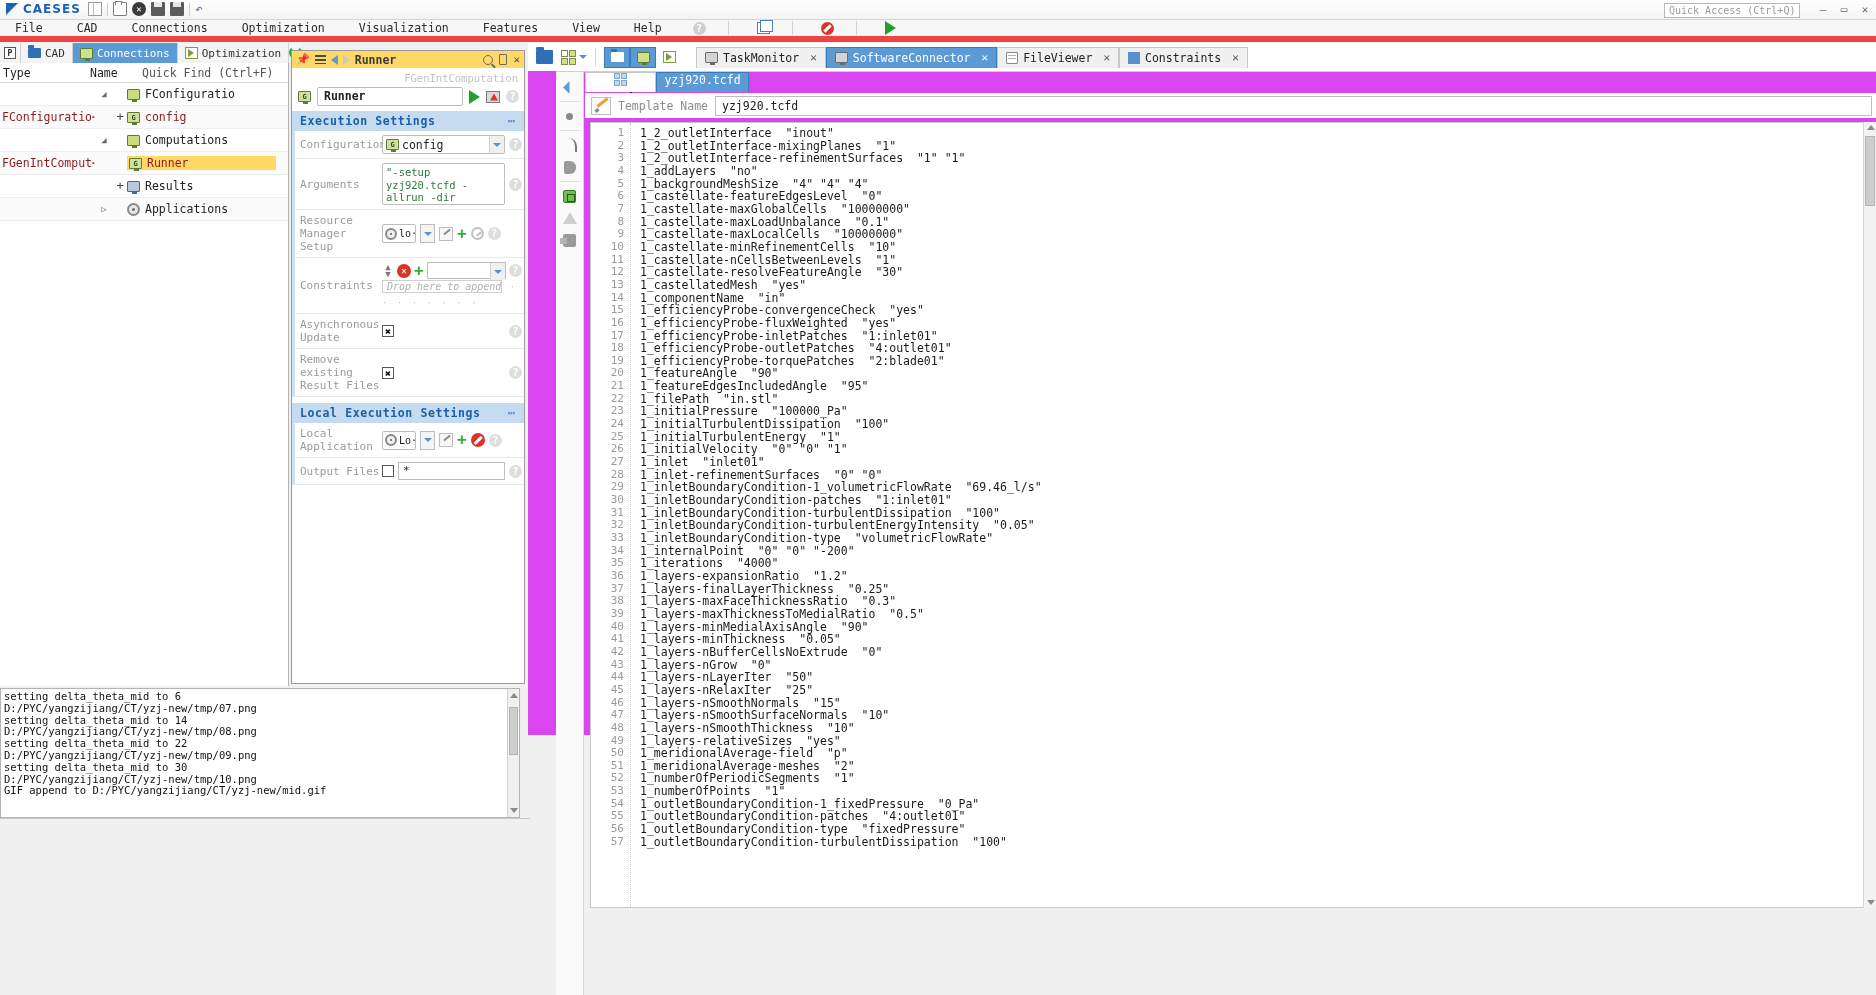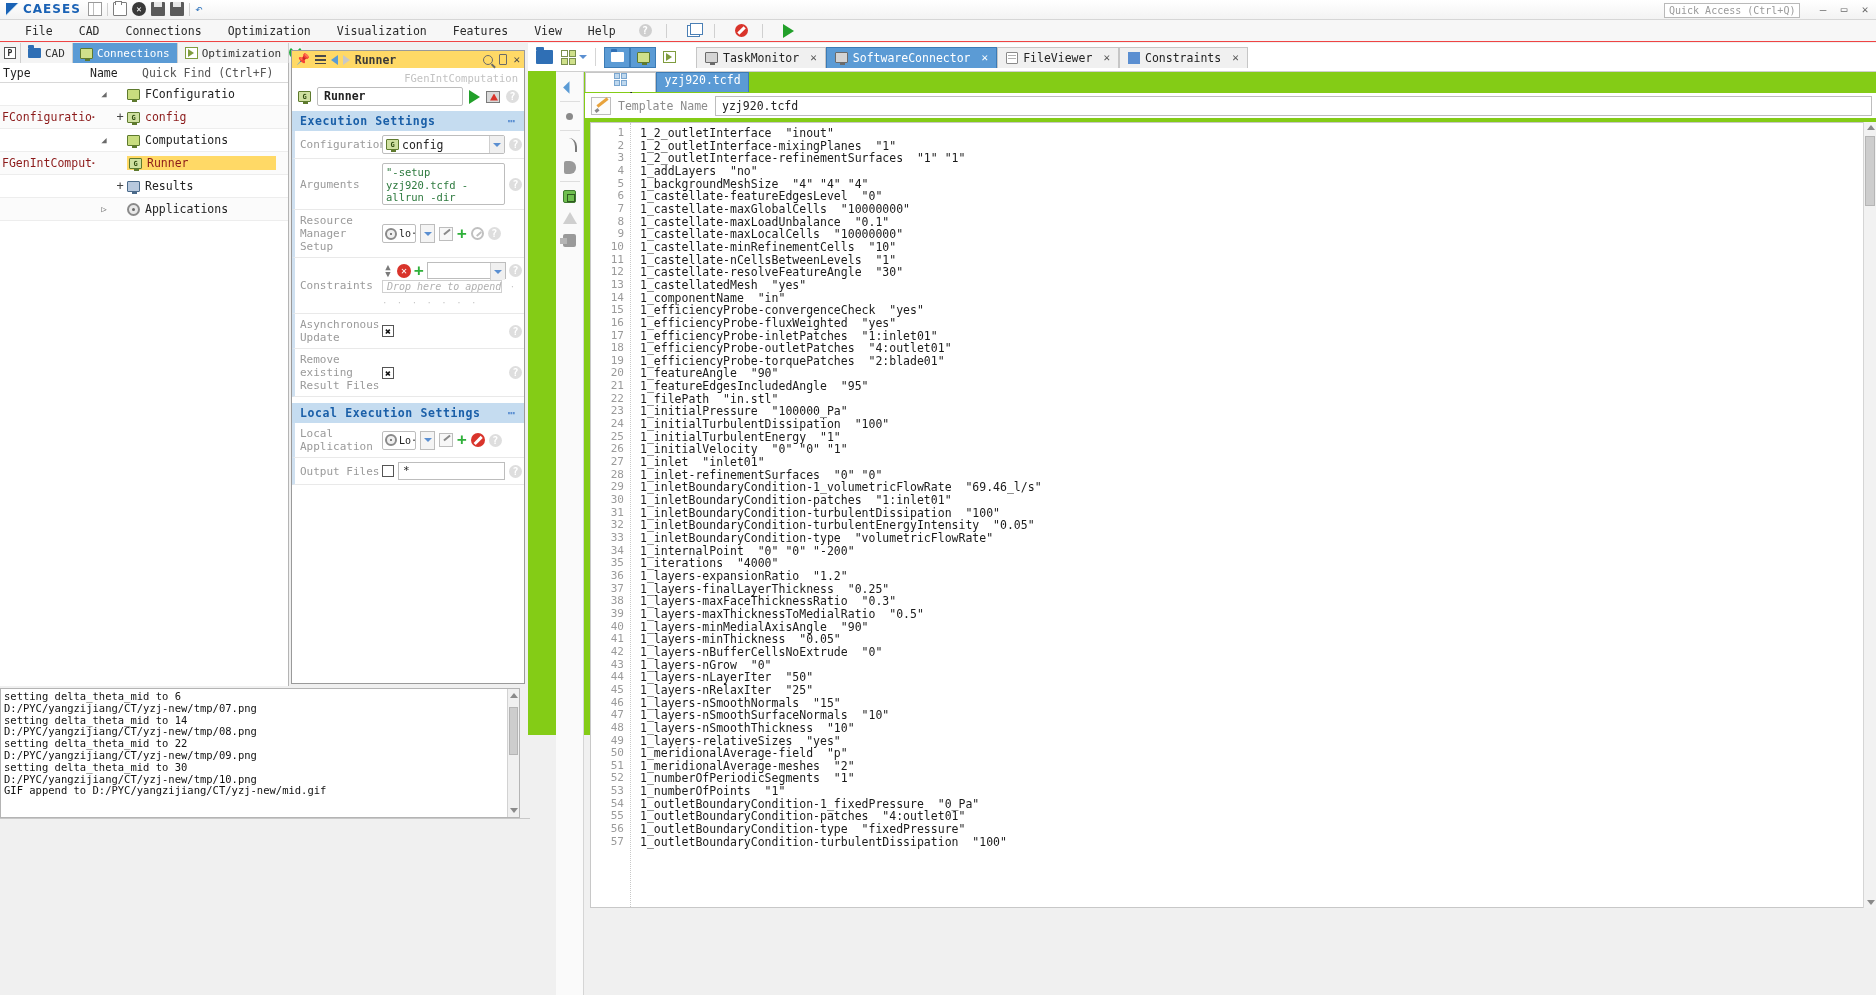--- a/index.html
+++ b/index.html
@@ -53,22 +53,22 @@
     width:136px; height:15px; background:#fff;
     border:1px solid #b9b9b9; font-size:10px; color:#9a9a9a;
     line-height:13px; padding-left:4px; white-space:nowrap; overflow:hidden;
   }
   .win-btns { position:absolute; right:4px; top:2px; display:flex; gap:7px; color:#6a6a6a; font-size:11px; }
   .win-btn { width:14px; text-align:center; line-height:15px; }
 
   
   .menubar {
     position:absolute; top:20px; left:0; width:1876px; height:22px;
-    background:#f7f7f7; border-bottom:1px solid #ef4444;
-    display:flex; align-items:center; padding-left:16px; gap:8px;
+    background:#f7f7f7; border-bottom:6px solid #ef4444;
+    display:flex; align-items:center; padding-left:6px; gap:16px;
   }
   .menu-item {
     font-family:"DejaVu Sans Mono","Liberation Mono",monospace;
     font-size:11.5px; color:#2b2b2b; padding:2px 9px; white-space:nowrap;
   }
   .mb-ic { margin-left:6px; display:inline-block; }
   .ic-help-gray { width:13px;height:13px;border-radius:50%;background:#cfcfcf;color:#fff;font-size:10px;text-align:center;line-height:13px;font-weight:bold;}
   .ic-copy2 { width:13px;height:12px;border:1px solid #4a7fb5;background:#fff;position:relative;}
   .ic-copy2:before{content:"";position:absolute;left:2px;top:-3px;width:11px;height:10px;border:1px solid #4a7fb5;background:#fff;}
   .ic-forbid { width:13px;height:13px;border-radius:50%;background:#d9342b;position:relative;}
@@ -224,21 +224,21 @@
   .console-sb .thumb { position:absolute; top:18px; left:1px; width:9px; height:48px; background:#cdcdcd; border:1px solid #b5b5b5;}
   .console-sb .arr { position:absolute; left:2px; width:0;height:0;border-left:4px solid transparent;border-right:4px solid transparent;}
   .console-sb .arr.up { top:4px; border-bottom:5px solid #8a8a8a;}
   .console-sb .arr.dn { bottom:4px; border-top:5px solid #8a8a8a;}
   .console-bottom {
     position:absolute; left:0; top:818px; width:530px; height:14px; background:#f0f0f0;
     border-top:1px solid #c8c8c8;
   }
 
   
-  .right-zone { position:absolute; left:528px; top:43px; width:1348px; height:692px; background:#84cc16; }
+  .right-zone { position:absolute; left:528px; top:43px; width:1348px; height:692px; background:#d946ef; }
   .rz-toolbar { display:flex; align-items:center; height:28px; padding-left:8px; gap:8px; background:#fff; }
   .ic-folder-big { width:17px;height:14px;background:#2f6fb5;border-radius:1px;position:relative;flex:none;}
   .ic-folder-big:before{content:"";position:absolute;left:0;top:-3px;width:8px;height:3px;background:#2f6fb5;border-radius:1px 1px 0 0;}
   .layout-btn { display:flex; align-items:center; gap:3px; }
   .ic-grid4 { width:15px;height:15px;display:grid;grid-template:1fr 1fr/1fr 1fr;gap:1px;flex:none;}
   .ic-grid4 i { background:#cfe08a; border:1px solid #7a8f4e; }
   .ic-grid4 i:nth-child(1){ background:#ffffff; }
   .tb-div { width:1px;height:18px;background:#d5d5d5; }
   .view-icons { display:flex; align-items:center; gap:0; }
   .vi {

